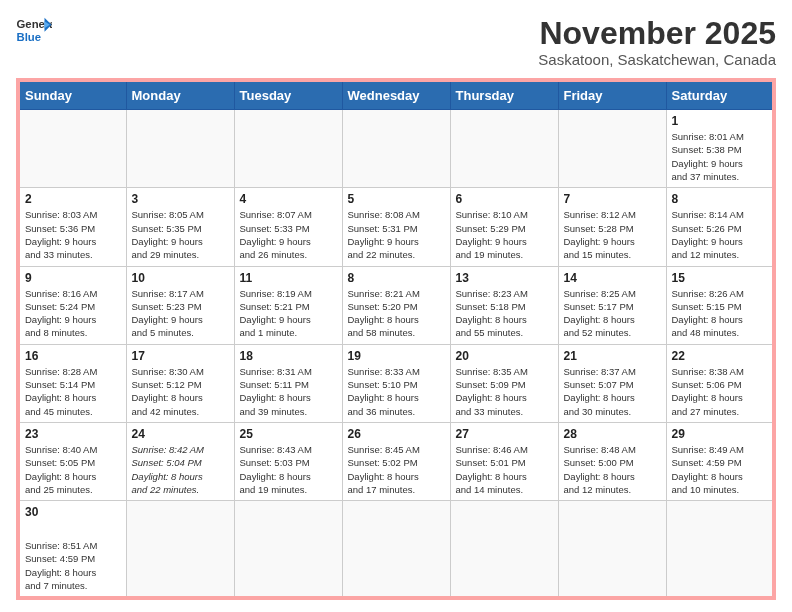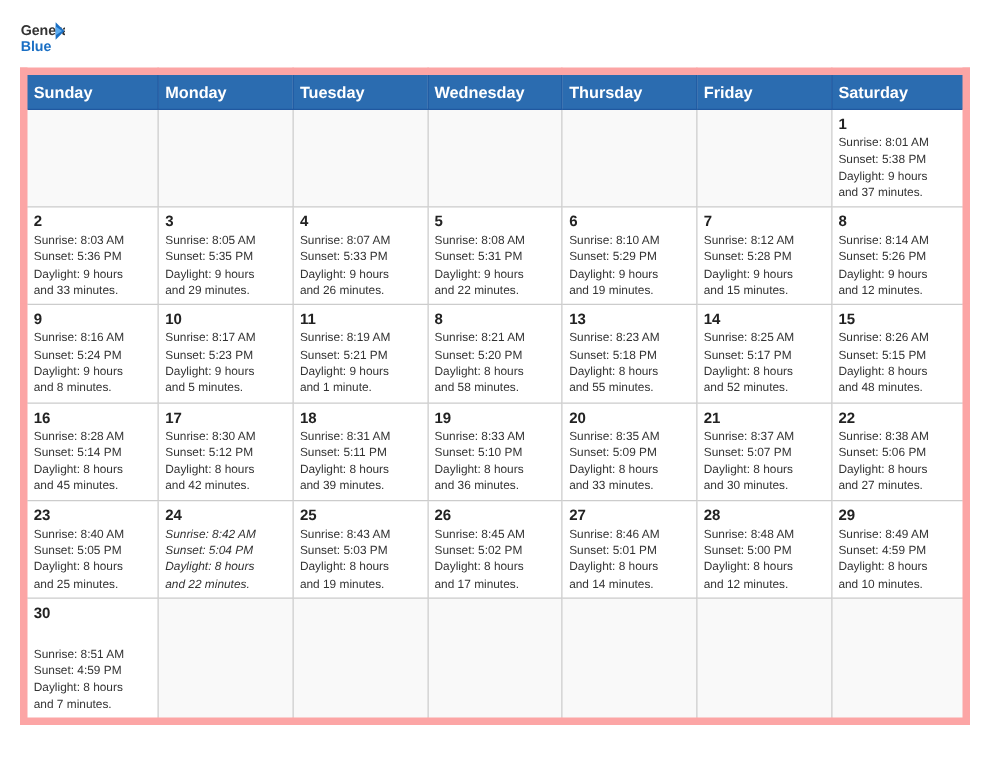--- a/index.html
+++ b/index.html
@@ -34,21 +34,21 @@
       color: #333;
       line-height: 1.1;
     }
     .location {
       font-size: 15px;
       color: #555;
     }
     .calendar {
       width: 100%;
       border-collapse: collapse;
-      border: 6px solid #fca5a5;
+      border: 4px solid #fca5a5;
     }
     .calendar th {
       background: #2b6cb0;
       color: #fff;
       font-size: 13px;
       font-weight: bold;
       padding: 6px 5px;
       text-align: left;
       border: 1px solid #2058a0;
     }
@@ -86,20 +86,22 @@
 <div class="header">
   <div class="logo">
     <svg class="logo-icon" viewBox="0 0 40 32">
       <text x="0" y="14" font-size="13" font-weight="bold" fill="#333" font-family="Arial">General</text>
       <text x="0" y="28" font-size="13" font-weight="bold" fill="#1a6fc4" font-family="Arial">Blue</text>
       <polygon points="32,2 40,10 32,18" fill="#1a6fc4"></polygon>
       <polygon points="32,6 38,10 32,14" fill="#5aabf0"></polygon>
     </svg>
   </div>
   <div class="title-block">
+    <div class="month-title">November 2025</div>
+    <div class="location">Saskatoon, Saskatchewan, Canada</div>
   </div>
 </div>
 
 <table class="calendar">
   <thead>
     <tr>
     <th>Sunday</th>
         <th>Monday</th>
         <th>Tuesday</th>
         <th>Wednesday</th>

